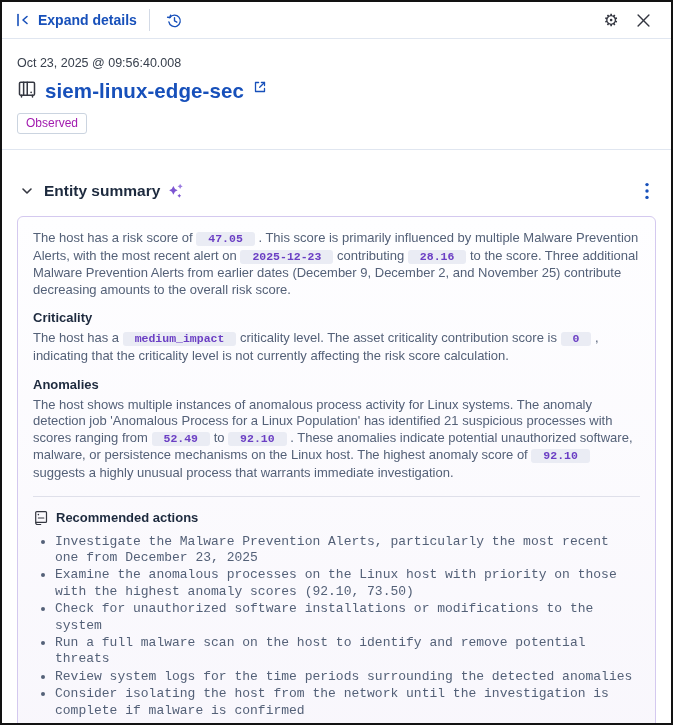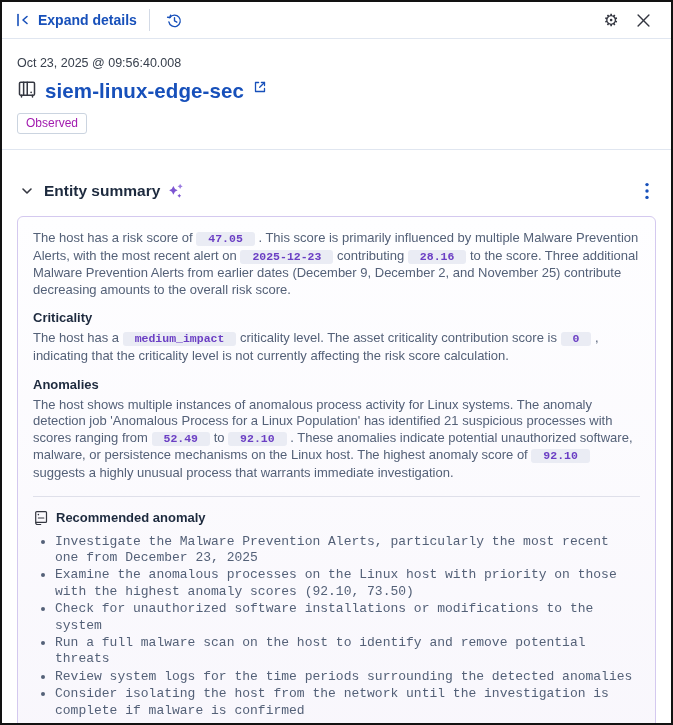--- a/index.html
+++ b/index.html
@@ -199,21 +199,21 @@
 
       <div class="rec-header">
         <span>
           <svg width="16" height="16" viewBox="0 0 16 16" fill="none" stroke="#343741" stroke-width="1.2" stroke-linecap="round" stroke-linejoin="round">
             <rect x="2.7" y="1.6" width="10.8" height="10.8" rx="1"></rect>
             <circle cx="5.4" cy="4.6" r="0.8" fill="#343741" stroke="none"></circle>
             <path d="M5.4 8 H10.8"></path>
             <path d="M2.7 12.4 v0.3 a1.8 1.8 0 0 0 1.8 1.8 h3.2"></path>
           </svg>
         </span>
-        <span class="rec-heading">Recommended anomaly</span>
+        <span class="rec-heading">Recommended actions</span>
       </div>
       <ul class="rec-list" id="rec-list">
           <li>Investigate the Malware Prevention Alerts, particularly the most recent one from December 23, 2025</li>
           <li>Examine the anomalous processes on the Linux host with priority on those with the highest anomaly scores (92.10, 73.50)</li>
           <li>Check for unauthorized software installations or modifications to the system</li>
           <li>Run a full malware scan on the host to identify and remove potential threats</li>
           <li>Review system logs for the time periods surrounding the detected anomalies</li>
           <li>Consider isolating the host from the network until the investigation is complete if malware is confirmed</li>
         </ul>
 

